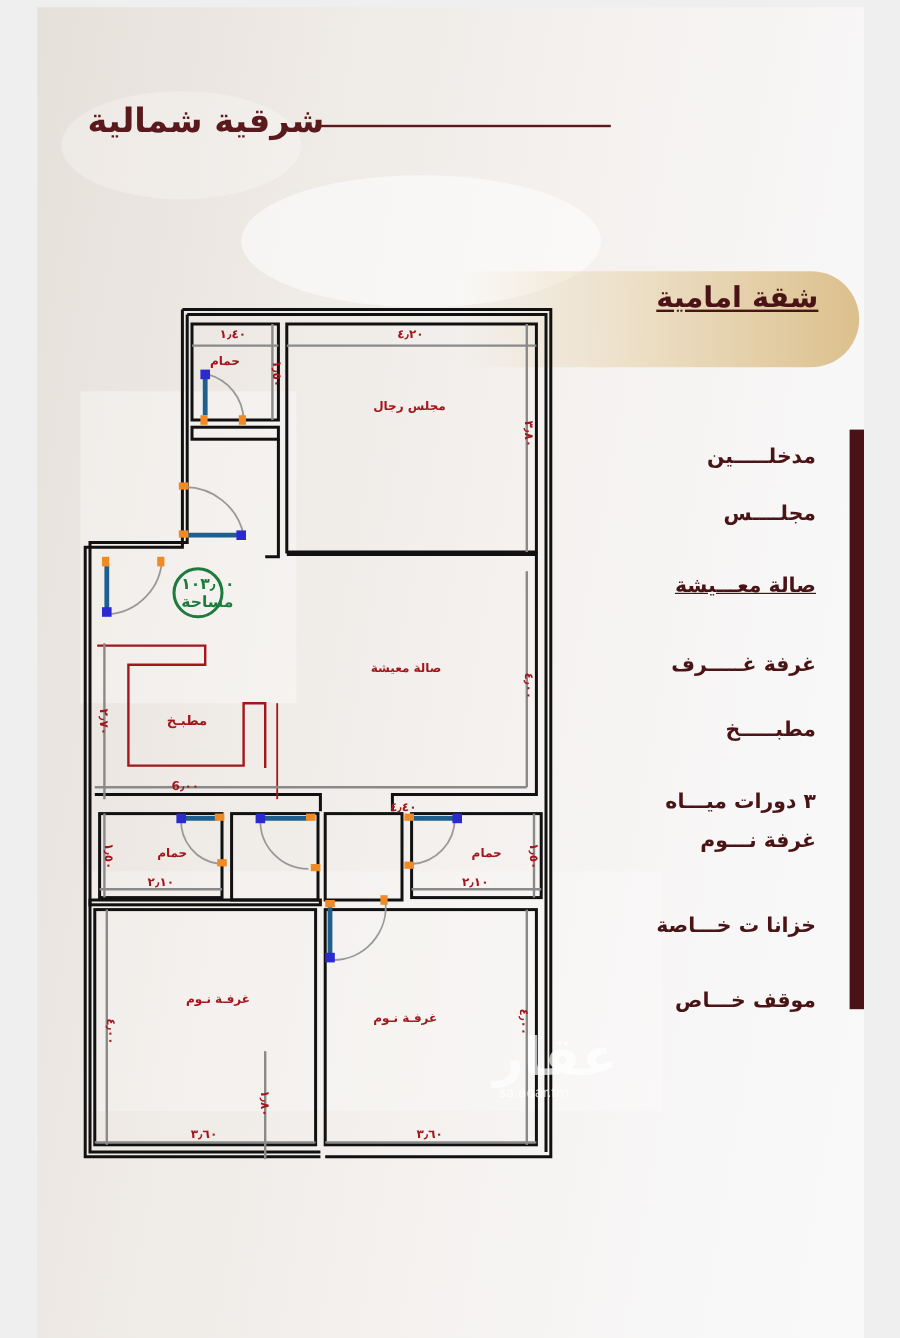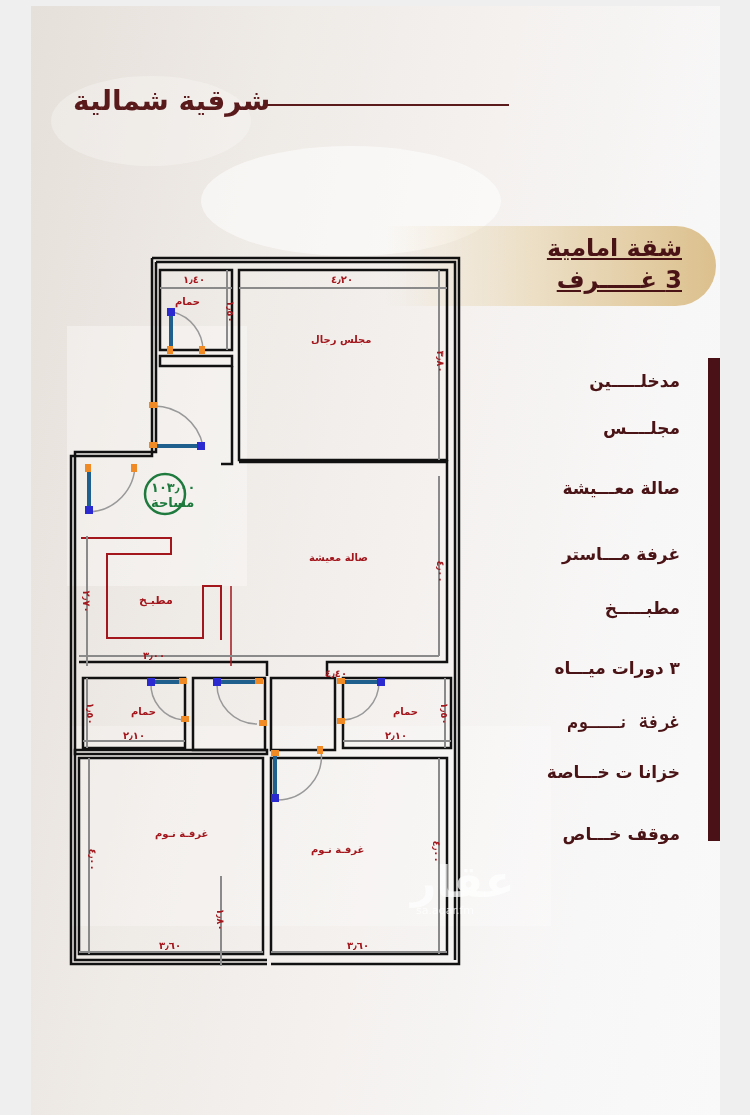--- a/index.html
+++ b/index.html
@@ -37,33 +37,32 @@
   <div class="bg-lamp" style="left:170px;top:140px;width:300px;height:110px;"></div>
   <div class="bg-lamp" style="left:20px;top:70px;width:200px;height:90px;opacity:0.5;"></div>
   <div class="bg-panel" style="left:36px;top:320px;width:180px;height:260px;"></div>
   <div class="bg-panel" style="left:40px;top:720px;width:480px;height:200px;background:rgba(255,255,255,0.25);"></div>
 
   <div class="heading">شرقية شمالية</div>
   <div class="heading-line"></div>
 
   <div class="badge">
     <div class="badge-t1">شقة امامية</div>
-    <div class="badge-t2">3 غـــــرف</div>
   </div>
 
   <div class="vbar"></div>
 
   <div class="features">
     <div class="feature" style="top:25px;">مدخلـــــين</div>
     <div class="feature" style="top:72px;">مجلــــس</div>
-    <div class="feature" style="top:132px;">صالة معـــيشة</div>
-    <div class="feature" style="top:198px;">غرفة مـــاستر</div>
+    <div class="feature" style="top:132px;text-decoration:underline;">صالة معـــيشة</div>
+    <div class="feature" style="top:198px;">غرفة غـــــرف</div>
     <div class="feature" style="top:252px;">مطبـــــخ</div>
     <div class="feature" style="top:312px;">٣ دورات ميـــاه</div>
-    <div class="feature" style="top:366px;font-family:Liberation Mono, monospace;">غرفة نـــوم</div>
+    <div class="feature" style="top:345px;">غرفة نـــوم</div>
     <div class="feature" style="top:416px;">خزانا ت خـــاصة</div>
     <div class="feature" style="top:478px;">موقف خـــاص</div>
   </div>
 
   <svg class="plan" width="689" height="1109" viewBox="0 0 689 1109">
     <g fill="none" stroke="#111" stroke-width="2.5">
 
       <path d="M121 252 H428 V958 H240 V958"></path>
       <path d="M125 256 H424 V954"></path>
       <path d="M121 252 V450 H40 V958 H236"></path>
@@ -175,21 +174,21 @@
       <div>مساحة</div>
     </div>
 
     <div style="position:absolute;left:152px;top:268px;">١٫٤٠</div>
     <div style="position:absolute;left:188px;top:300px;transform:rotate(90deg);">١٫٥٠</div>
     <div style="position:absolute;left:300px;top:268px;">٤٫٢٠</div>
     <div style="position:absolute;left:398px;top:350px;transform:rotate(90deg);">٣٫٨٠</div>
     <div style="position:absolute;left:398px;top:560px;transform:rotate(90deg);">٤٫٠٠</div>
     <div style="position:absolute;left:294px;top:662px;">٤٫٤٠</div>
     <div style="position:absolute;left:44px;top:590px;transform:rotate(90deg);">٢٫٧٠</div>
-    <div style="position:absolute;left:112px;top:644px;">٣٫٠٠</div>
+    <div style="position:absolute;left:112px;top:644px;">6٫٠٠</div>
     <div style="position:absolute;left:92px;top:724px;">٢٫١٠</div>
     <div style="position:absolute;left:48px;top:702px;transform:rotate(90deg);">١٫٥٠</div>
     <div style="position:absolute;left:354px;top:724px;">٢٫١٠</div>
     <div style="position:absolute;left:402px;top:702px;transform:rotate(90deg);">١٫٥٠</div>
     <div style="position:absolute;left:50px;top:848px;transform:rotate(90deg);">٤٫٠٠</div>
     <div style="position:absolute;left:128px;top:934px;">٣٫٦٠</div>
     <div style="position:absolute;left:394px;top:840px;transform:rotate(90deg);">٤٫٠٠</div>
     <div style="position:absolute;left:316px;top:934px;">٣٫٦٠</div>
     <div style="position:absolute;left:178px;top:908px;transform:rotate(90deg);">١٫٨٠</div>
   </div>

